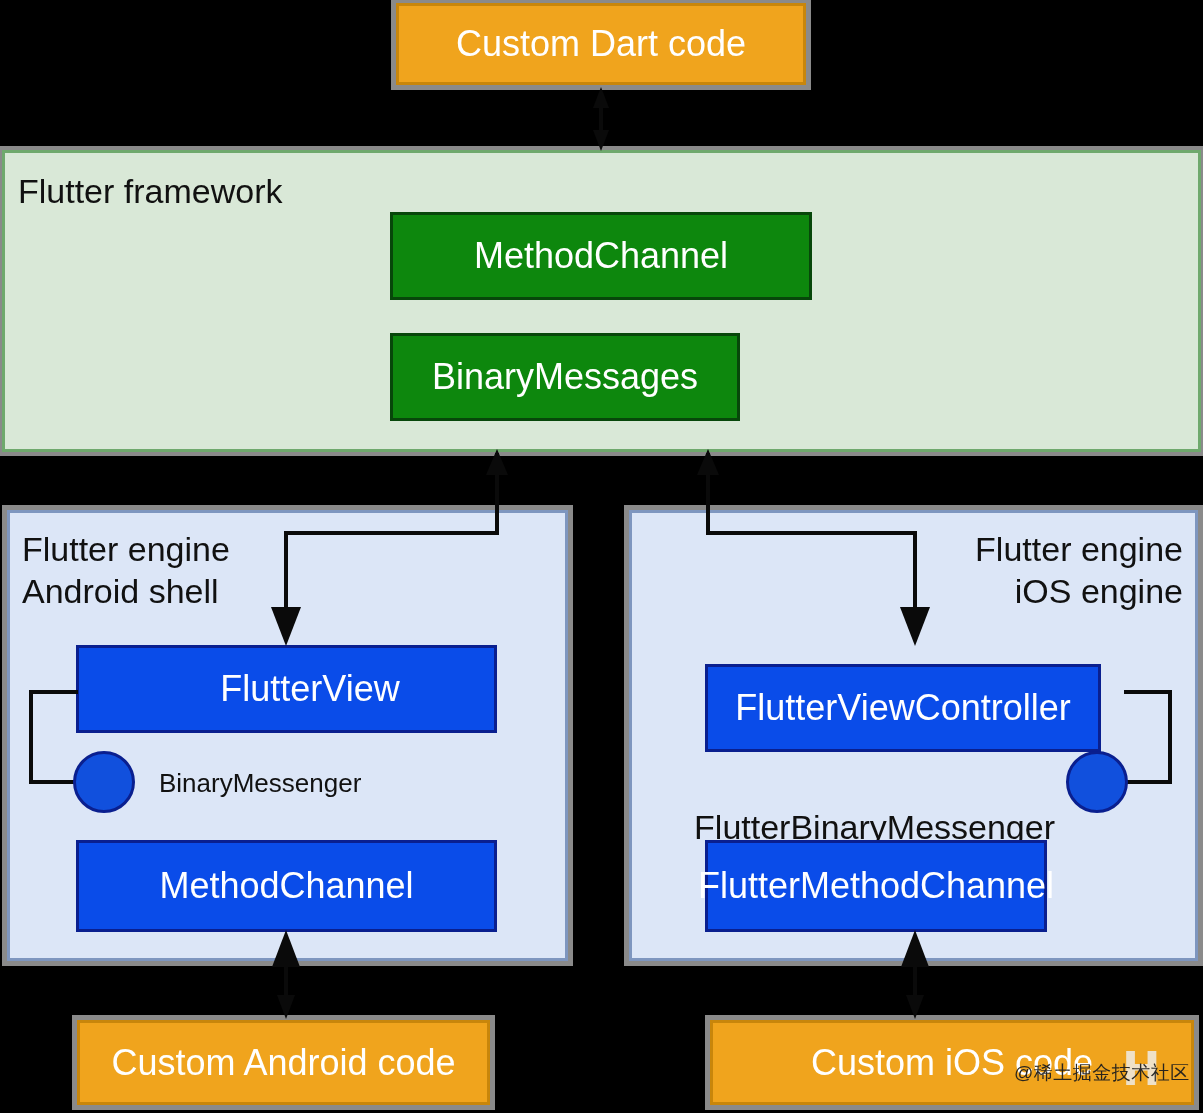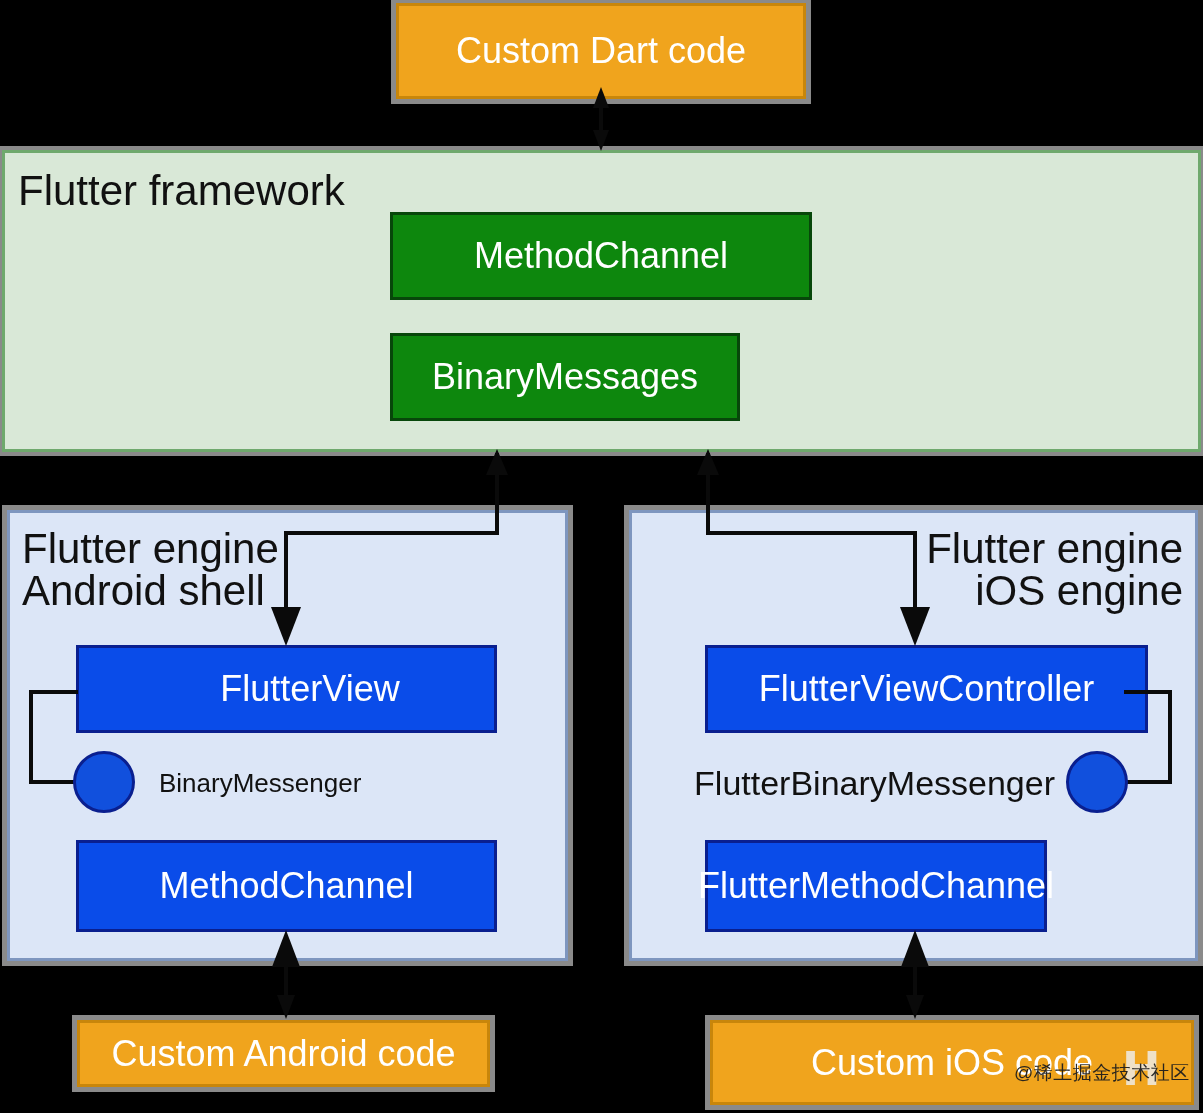--- a/index.html
+++ b/index.html
@@ -37,36 +37,36 @@
   .box-blue{
     background:var(--blue-fill,#0a4ce9);
     border:3px solid var(--blue-border,#0a1f8f);
     color:var(--text-white,#fff);font-size:36px;z-index:2;
   }
   .circle{
     background:var(--circle-fill,#1150dd);
     border:3px solid var(--blue-border,#0a2a80);
     border-radius:50%;width:62px;height:62px;z-index:4;
   }
-  .label-dark{color:var(--text-black,#111);font-size:42px;line-height:42px;z-index:2;}
+  .label-dark{color:var(--text-black,#111);font-size:34px;line-height:42px;z-index:2;}
   .arrow-layer{position:absolute;left:0;top:0;z-index:3;pointer-events:none;}
   .watermark-logo{
     color:rgba(238,238,238,0.82);font-size:46px;font-weight:bold;
     font-family:"DejaVu Sans",sans-serif;z-index:6;line-height:1;
   }
   .watermark-text{
     color:rgba(30,30,30,0.95);font-size:19px;letter-spacing:0.5px;z-index:7;white-space:nowrap;
   }
 </style>
 </head>
 <body>
 
 <div class="canvas">
 
-  <div class="abs flexc box-orange" style="left:396px;top:3px;width:410px;height:96px;">
+  <div class="abs flexc box-orange" style="left:396px;top:3px;width:410px;height:82px;">
     <span>Custom Dart code</span>
   </div>
 
   <div class="abs box-framework" style="left:2px;top:150px;width:1199px;height:302px;"></div>
   <div class="abs label-dark" style="left:18px;top:170px;">Flutter framework</div>
   <div class="abs flexc box-green" style="left:390px;top:212px;width:422px;height:88px;">
     <span>MethodChannel</span>
   </div>
   <div class="abs flexc box-green" style="left:390px;top:333px;width:350px;height:88px;">
     <span>BinaryMessages</span>
@@ -84,30 +84,30 @@
   <div class="abs label-dark" style="left:159px;top:762px;font-size:26px;">BinaryMessenger</div>
   <div class="abs flexc box-blue" style="left:76px;top:840px;width:421px;height:92px;">
     <span>MethodChannel</span>
   </div>
 
   <div class="abs box-engine" style="left:629px;top:510px;width:569px;height:451px;"></div>
   <div class="abs label-dark" style="right:20px;top:528px;text-align:right;">
     <div>Flutter engine</div>
     <div>iOS engine</div>
   </div>
-  <div class="abs flexc box-blue" style="left:705px;top:645px;width:443px;height:88px;">
+  <div class="abs flexc box-blue" style="left:705px;top:664px;width:396px;height:88px;">
     <span>FlutterViewController</span>
   </div>
   <div class="abs circle" style="left:1066px;top:751px;"></div>
-  <div class="abs label-dark" style="left:660px;top:762px;width:395px;text-align:right;font-size:34px;">FlutterBinaryMessenger</div>
+  <div class="abs label-dark" style="left:660px;top:806px;width:395px;text-align:right;font-size:34px;">FlutterBinaryMessenger</div>
   <div class="abs flexc box-blue" style="left:705px;top:840px;width:342px;height:92px;">
     <span>FlutterMethodChannel</span>
   </div>
 
-  <div class="abs flexc box-orange" style="left:77px;top:1020px;width:413px;height:67px;">
+  <div class="abs flexc box-orange" style="left:77px;top:1020px;width:413px;height:85px;">
     <span>Custom Android code</span>
   </div>
   <div class="abs flexc box-orange" style="left:710px;top:1020px;width:484px;height:85px;align-items:center;">
     <span>Custom iOS code</span>
   </div>
 
   <svg class="arrow-layer" width="1203" height="1113" viewBox="0 0 1203 1113">
     <g stroke="#0a0a0a" stroke-width="4" fill="none">
 
       <path d="M601,95 L601,146"></path>

